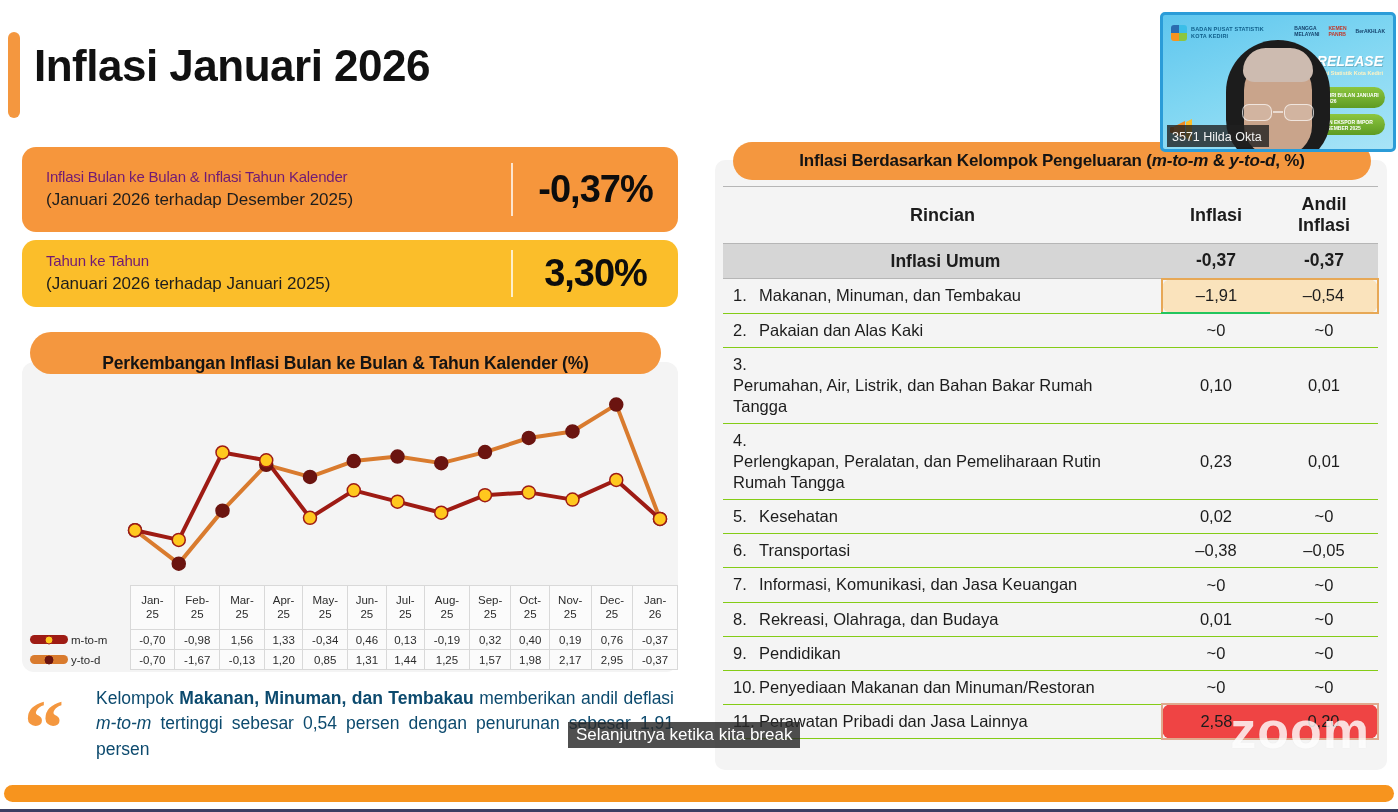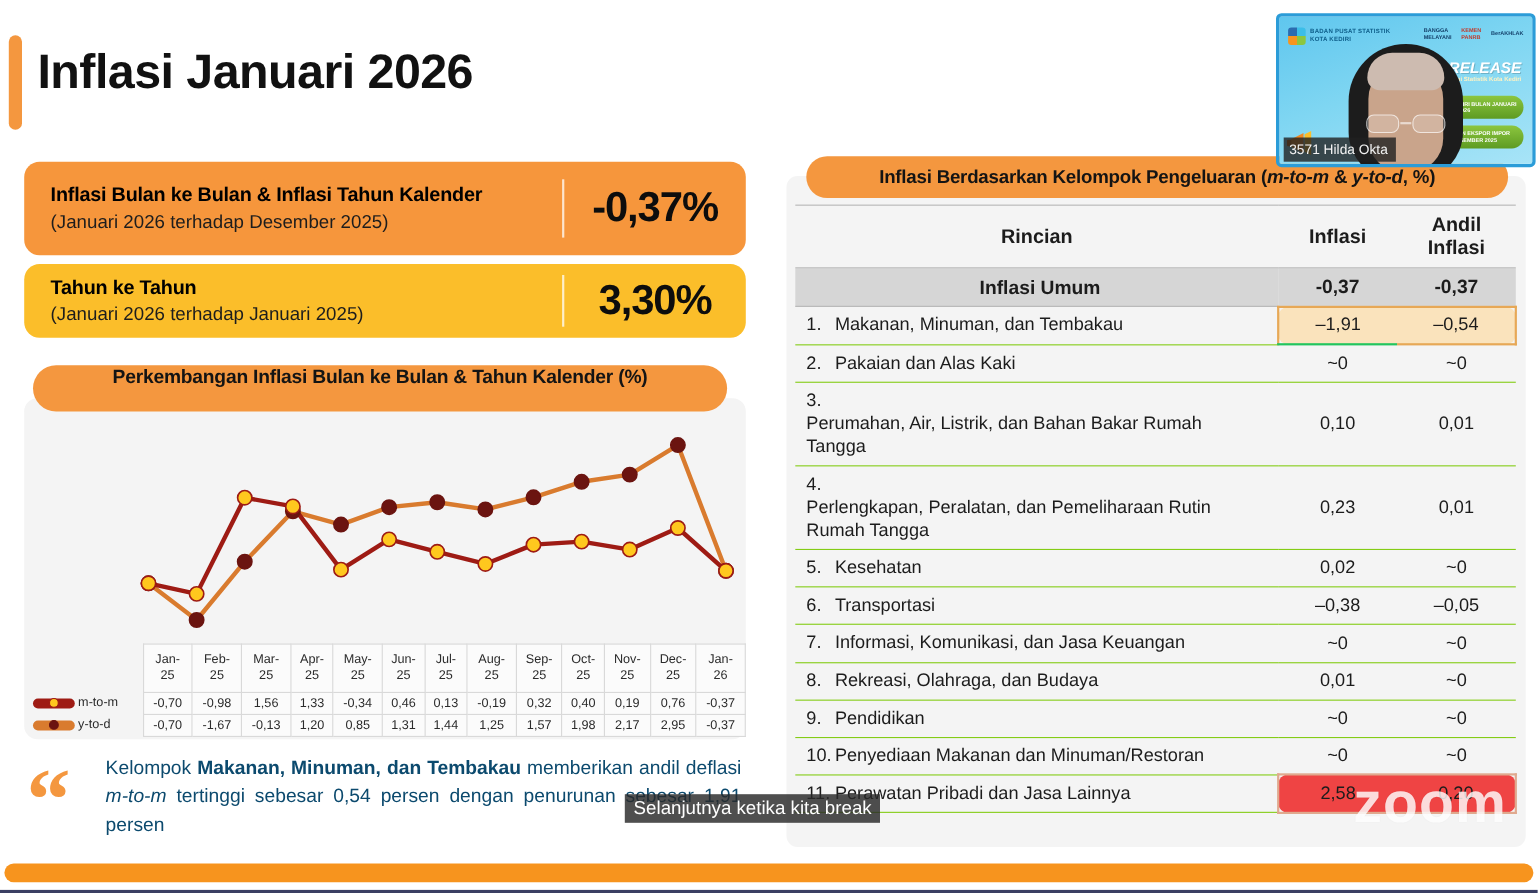--- a/index.html
+++ b/index.html
@@ -31,21 +31,21 @@
   .kpi-card {
     position: absolute; left: 22px;
     width: 656px;
     border-radius: 14px;
     display: flex; align-items: center;
   }
   #kpi-mtm { top: 147px; height: 85px; background: #F6963C; }
   #kpi-yoy { top: 240px; height: 67px; background: #FBBE2A; }
   .kpi-text { flex: 1; padding-left: 24px; padding-right: 10px; }
   .kpi-head {
-    font-size: 18px; font-weight: 700; color: #000000;
+    font-size: 15px; font-weight: 400; color: #701a75;
     line-height: 1.25; letter-spacing: -0.2px;
   }
   .kpi-sub {
     font-size: 17px; font-weight: 400; color: #1d1d1d;
     line-height: 1.3; margin-top: 2px;
   }
   .kpi-divider { width: 2px; height: 62%; background: rgba(255,255,255,.75); }
   #kpi-yoy .kpi-divider { height: 70%; }
   .kpi-value {
     width: 165px; text-align: center;
@@ -56,21 +56,21 @@
   
   #chart-panel {
     position: absolute; left: 22px; top: 362px;
     width: 656px; height: 310px;
     background: #F4F4F4; border-radius: 12px;
   }
   #chart-title-pill {
     position: absolute; left: 30px; top: 332px;
     width: 631px; height: 42px;
     background: #F4973F; border-radius: 21px;
-    display: flex; align-items: flex-start; justify-content: center;
+    display: flex; align-items: flex-end; justify-content: center;
     z-index: 4;
   }
   #chart-title-pill span {
     font-size: 17.5px; font-weight: 700; color: #141414;
     letter-spacing: -0.2px;
   }
   #chart-plot {
     position: absolute; left: 22px; top: 380px;
     width: 656px; height: 205px; z-index: 2;
   }

